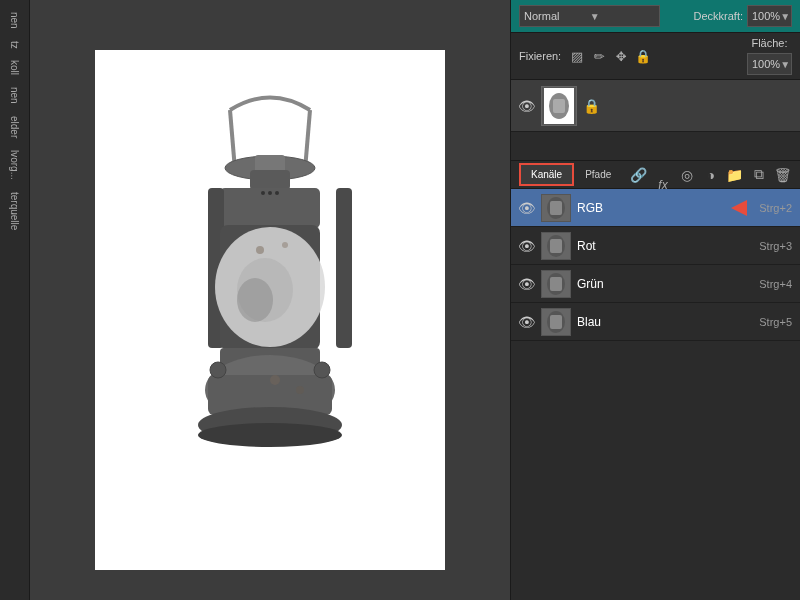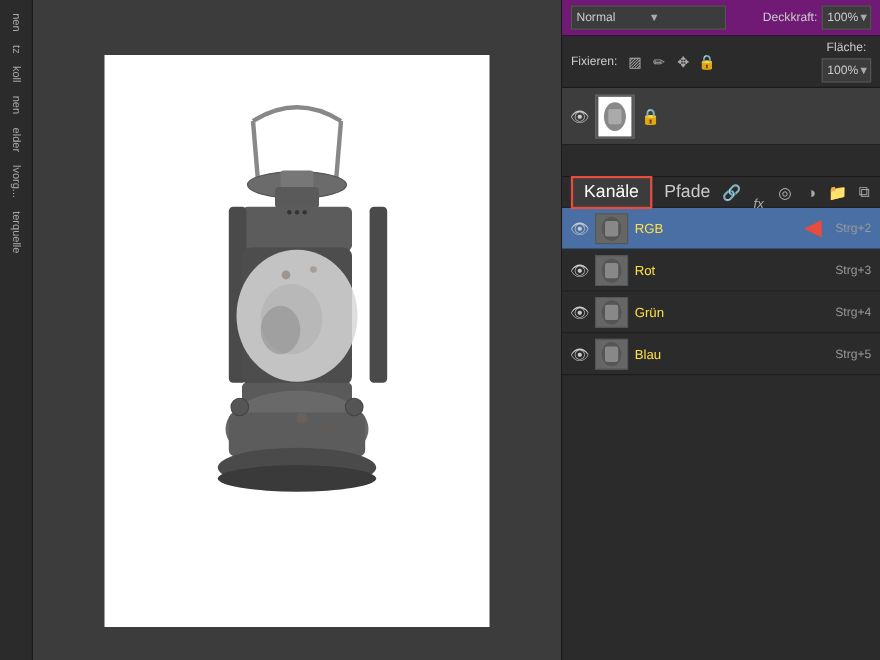--- a/index.html
+++ b/index.html
@@ -49,21 +49,21 @@
       flex-direction: column;
       border-left: 1px solid #1a1a1a;
     }
 
     
     .blend-row {
       display: flex;
       align-items: center;
       padding: 5px 8px;
       gap: 6px;
-      background: #701a75;
+      background: #0f766e;
       border-bottom: 1px solid #1a1a1a;
       justify-content: flex-end;
     }
 
     .blend-select {
       flex: 1;
       background: #3c3c3c;
       border: 1px solid #555;
       color: #ccc;
       padding: 2px 4px;
@@ -207,21 +207,21 @@
       align-items: center;
       padding: 0 8px;
       border-bottom: 1px solid #1a1a1a;
       background: #2b2b2b;
       height: 28px;
     }
 
     .tab-item {
       padding: 4px 10px;
       cursor: pointer;
-      font-size: 16px;
+      font-size: 10px;
       color: #ccc;
       border: 1px solid transparent;
     }
 
     .tab-item.active {
       background: #3c3c3c;
       color: #fff;
       border: 2px solid #e74c3c;
     }
 
@@ -262,21 +262,21 @@
       flex-shrink: 0;
       overflow: hidden;
       display: flex;
       align-items: center;
       justify-content: center;
     }
 
     .channel-name {
       flex: 1;
       font-size: 12px;
-      color: #fde047;
+      color: #ffffff;
     }
 
     .channel-shortcut {
       color: #999;
       font-size: 11px;
       margin-left: auto;
     }
 
     
     .lantern-svg {

